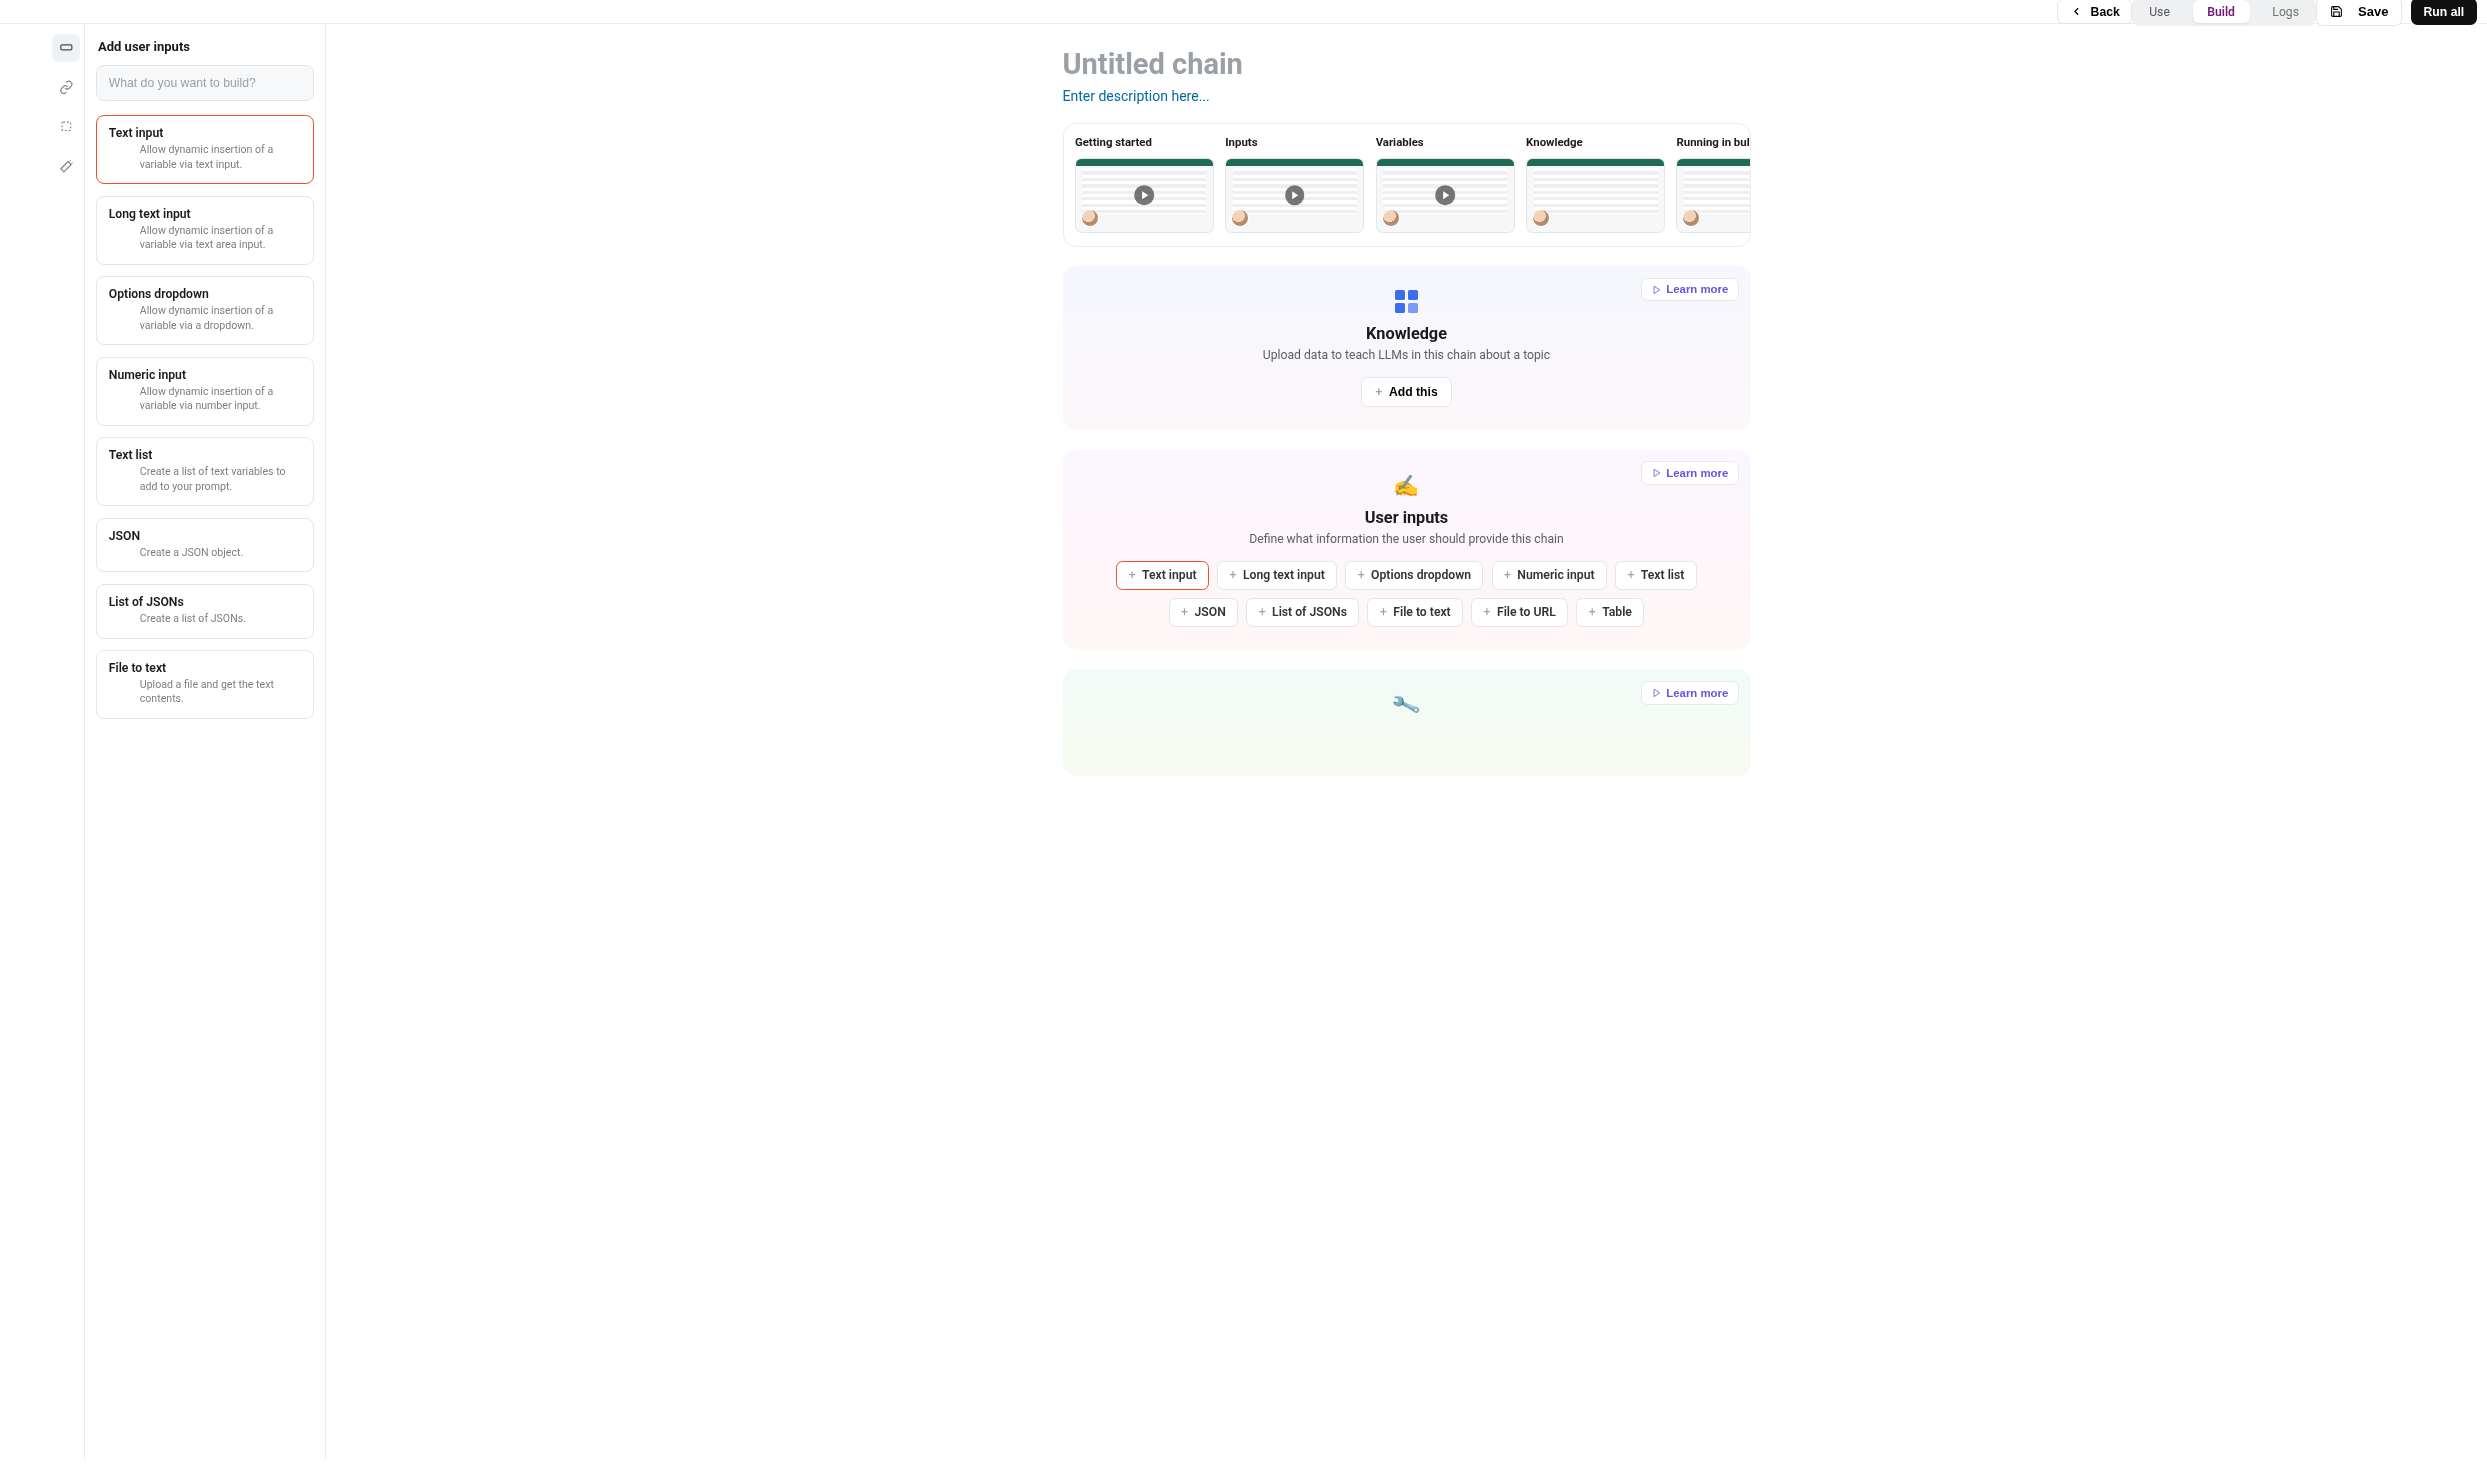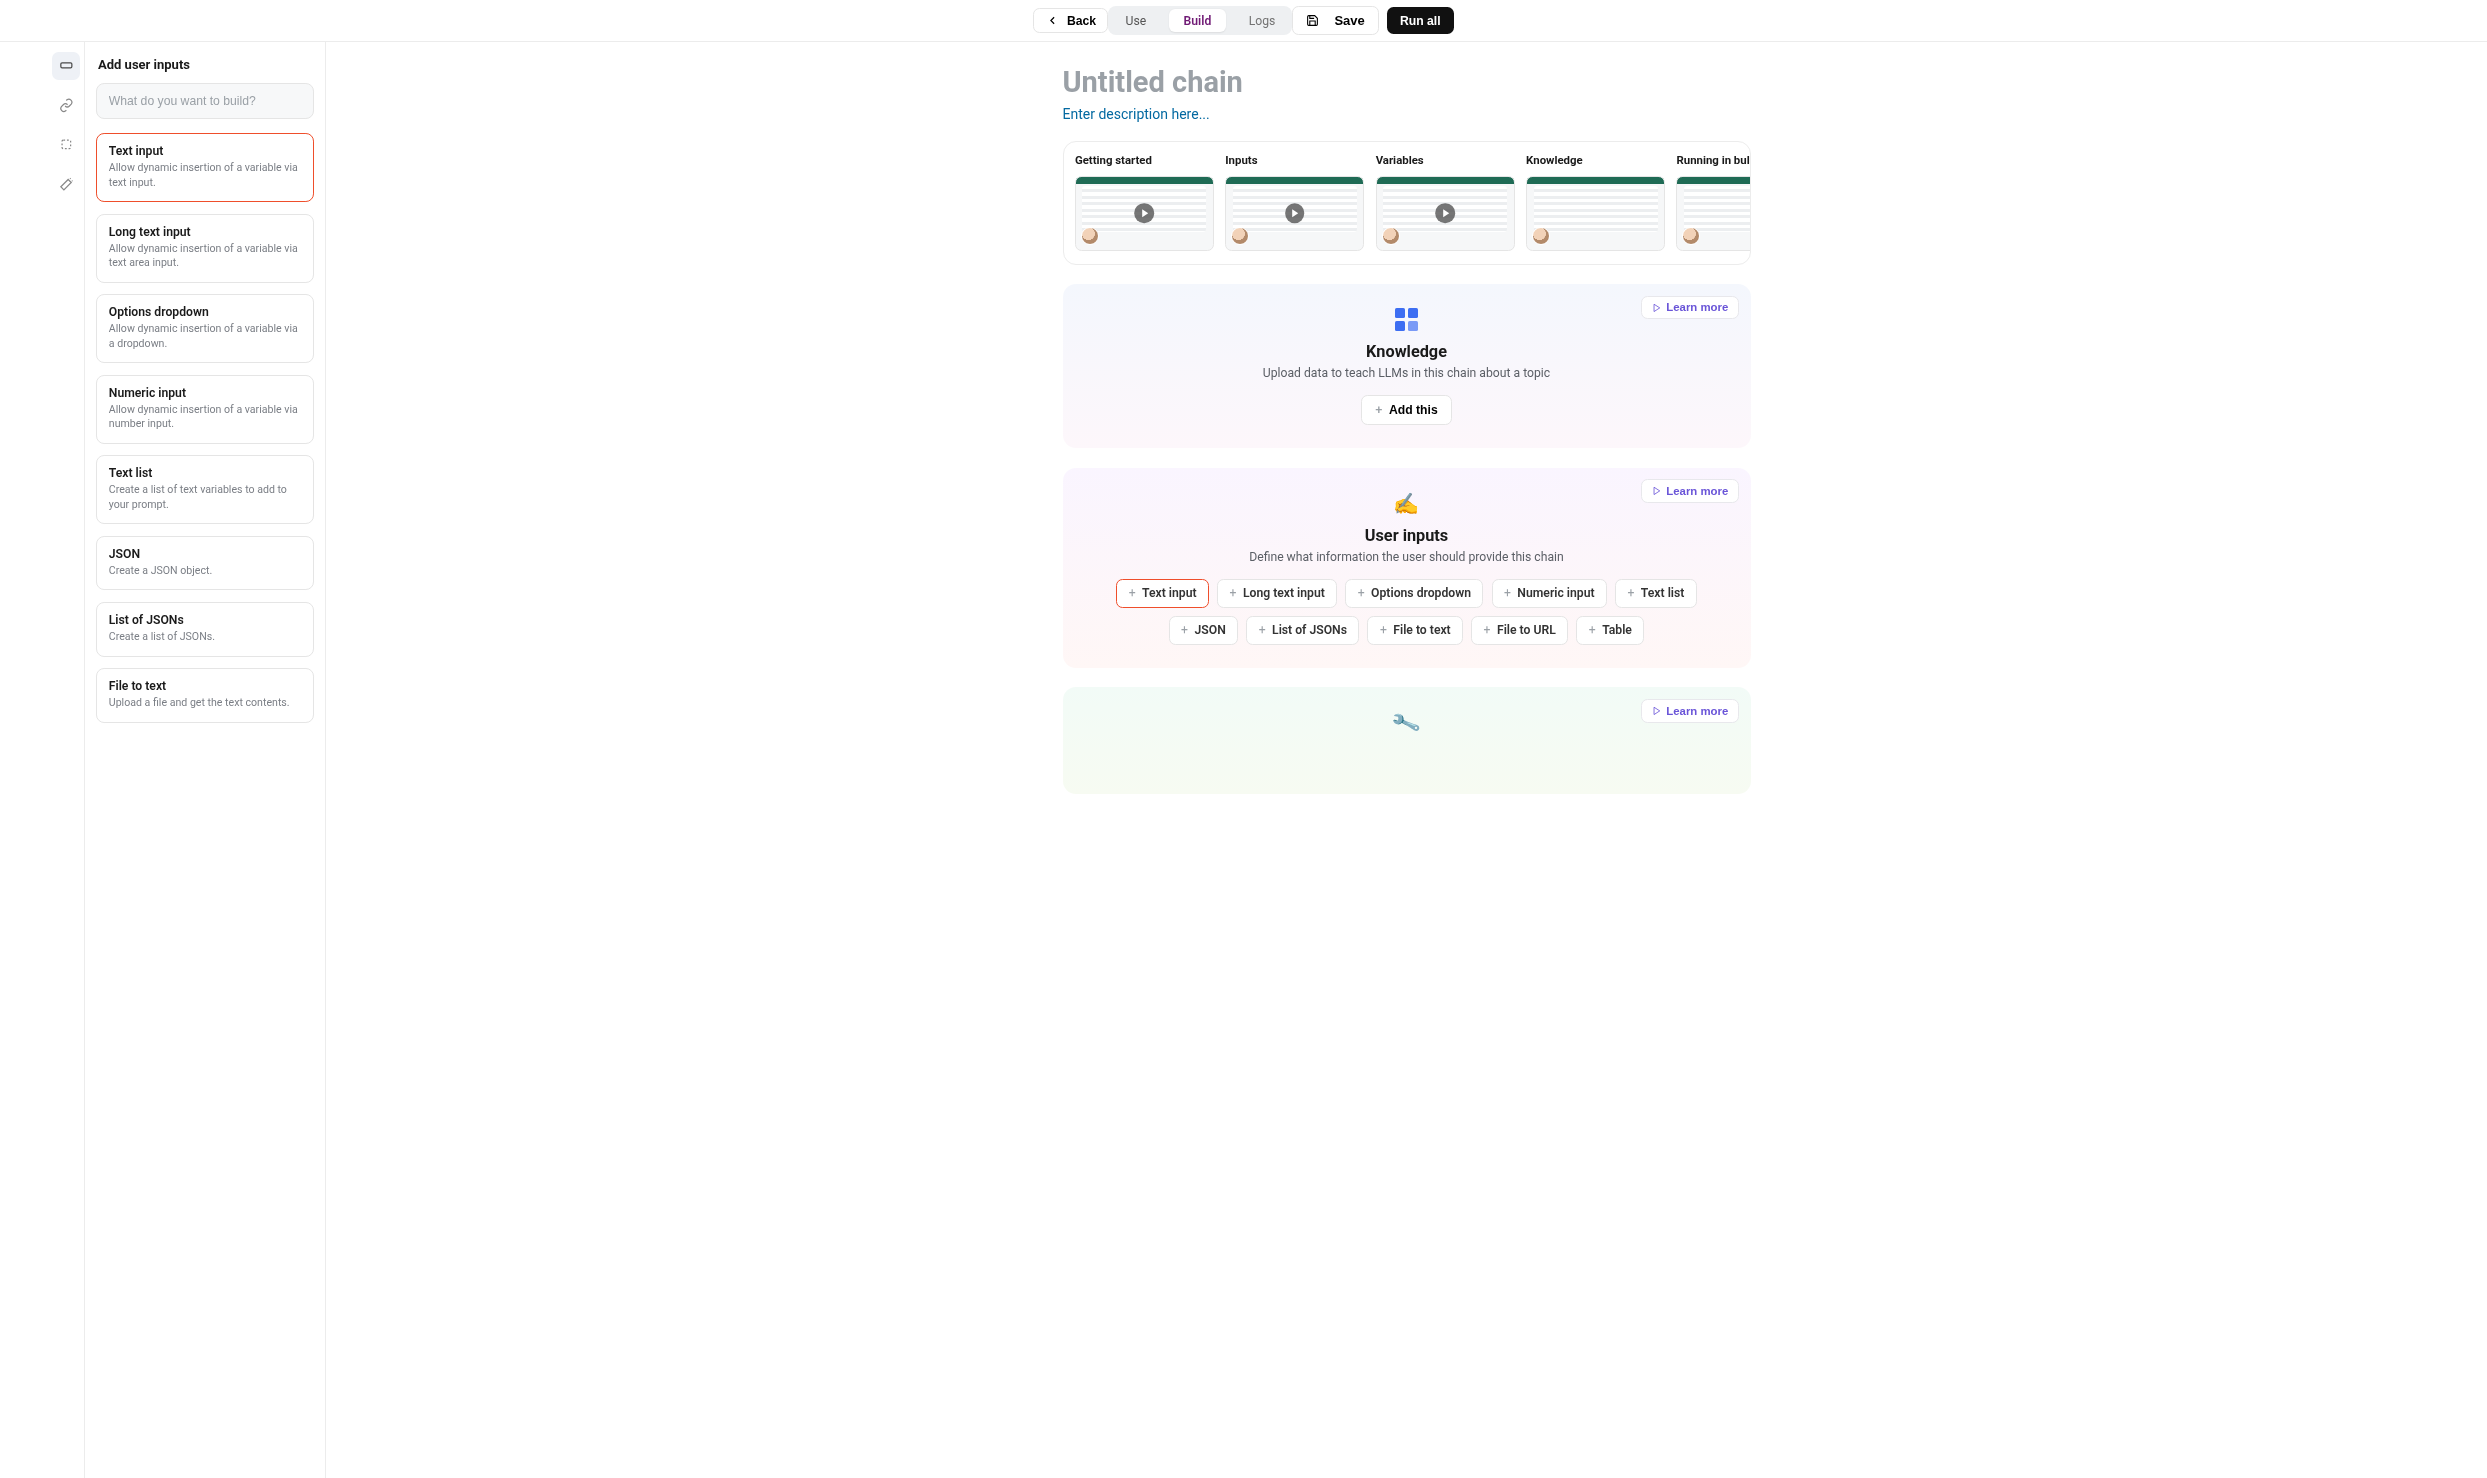--- a/index.html
+++ b/index.html
@@ -1,19 +1,19 @@
 <!DOCTYPE html>
 <html style="font-size:13px"><head>
 <meta charset="utf-8">
 <style>
   * { box-sizing: border-box; margin: 0; padding: 0; }
   body { font-family: -apple-system, BlinkMacSystemFont, "Segoe UI", Roboto, sans-serif; background: #fff; color: #1a1a1a; }
 
   
-  .topbar { display: flex; align-items: center; justify-content: center; height: 42px; padding: 0 9.8px; border-bottom: 0.8px solid #ececec; }
+  .topbar { display: flex; align-items: center; justify-content: flex-end; height: 24px; padding: 0 9.8px; border-bottom: 0.8px solid #ececec; }
   .topbar-left, .topbar-right { display: flex; align-items: center; gap: 8.1px; }
   .back-btn { display: flex; align-items: center; gap: 8.1px; border: 0.8px solid #e5e5e5; border-radius: 6.5px; background: #fff; padding: 4.9px 11.4px; font-size: 12.2px; font-weight: 600; cursor: pointer; }
   .back-btn svg { width: 13px; height: 13px; }
   .seg { display: flex; background: #eef0f2; border-radius: 8.1px; padding: 2.4px; gap: 8px; }
   .seg-item { padding: 4.9px 14.7px; font-size: 12.2px; color: #555; border-radius: 6.5px; cursor: pointer; }
   .seg-item.active { background: #fff; font-weight: 600; color: #701a75; box-shadow: 0 0.8px 1.6px rgba(0,0,0,0.08); border-radius: 6px; }
   .seg-item.disabled { color: #737373; }
   .save-btn { display: flex; align-items: center; gap: 15px; border: 0.8px solid #e5e5e5; border-radius: 6.5px; background: #fff; padding: 5.7px 13px; font-size: 13px; font-weight: 600; cursor: pointer; }
   .runall-btn { background: #111; color: #fff; border: none; border-radius: 6.5px; padding: 6.5px 13px; font-size: 12.2px; font-weight: 600; cursor: pointer; }
 
@@ -25,21 +25,21 @@
   .rail-item svg { width: 14.7px; height: 14.7px; }
 
   .sidebar { width: 241px; border-right: 0.8px solid #ececec; display: flex; flex-direction: column; }
   .sidebar-title { font-size: 13px; font-weight: 700; padding: 14.7px 13px 11.4px; }
   .sidebar-body { padding: 0 11.4px 16.3px; overflow-y: auto; }
   .sidebar-search { width: 100%; border: 0.8px solid #e5e5e5; background: #f7f8f9; border-radius: 8.1px; padding: 9.8px 11.4px; font-size: 12.2px; color: #a21caf; margin-bottom: 14.7px; }
   .sidebar-search::placeholder { color: #9aa0a6; }
   .input-card { border: 0.8px solid #e5e5e5; border-radius: 8.1px; padding: 9.8px 11.4px 11.4px; margin-bottom: 11.4px; cursor: pointer; }
   .input-card.selected { border: 1.6px solid #ef4e2b; }
   .input-card-title { font-size: 12.2px; font-weight: 600; margin-bottom: 3.3px; }
-  .input-card-desc { font-size: 10.6px; color: #7a7e85; line-height: 1.35; }
+  .input-card-desc { font-size: 10.6px; color: #7a7e85; line-height: 1.35; margin-left: 31px; }
 
   .main { flex: 1; overflow-y: auto; padding: 23px 0 33px; }
   .main-inner { max-width: 701px; margin: 0 auto; padding: 0 6.5px; }
   .chain-title { font-size: 29px; font-weight: 700; color: #9aa0a6; margin-bottom: 6.5px; }
   .chain-desc { font-size: 14px; color: #0369a1; margin-bottom: 19.6px; }
 
   .tutorials { border: 0.8px solid #ececec; border-radius: 13px; padding: 11.4px 11.4px 13px; margin-bottom: 19.6px; overflow: hidden; }
   .tut-row { display: flex; gap: 11.4px; }
   .tut { flex: 0 0 139px; }
   .tut-title { font-size: 11.4px; font-weight: 700; margin-bottom: 8.1px; white-space: nowrap; }

